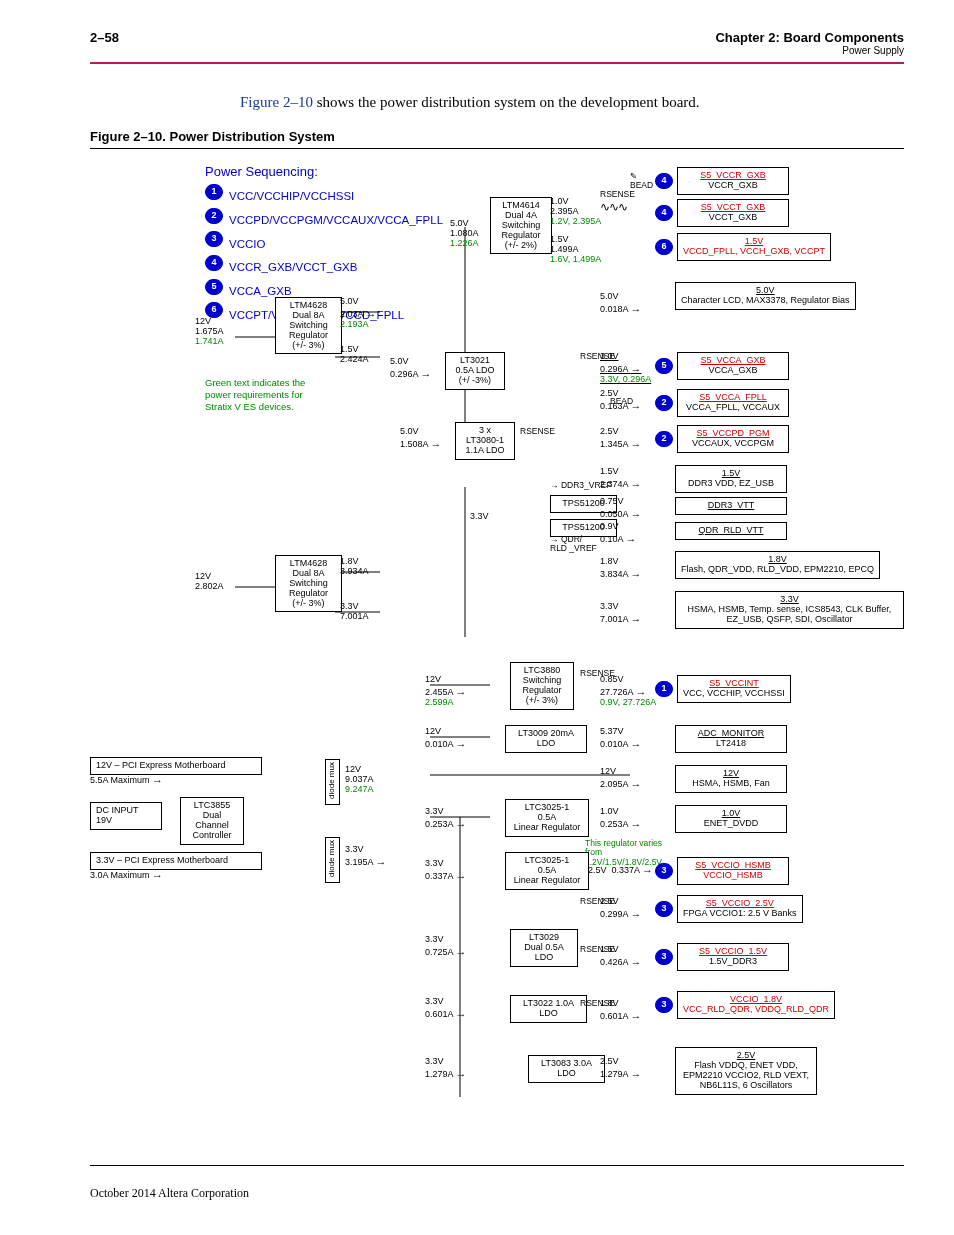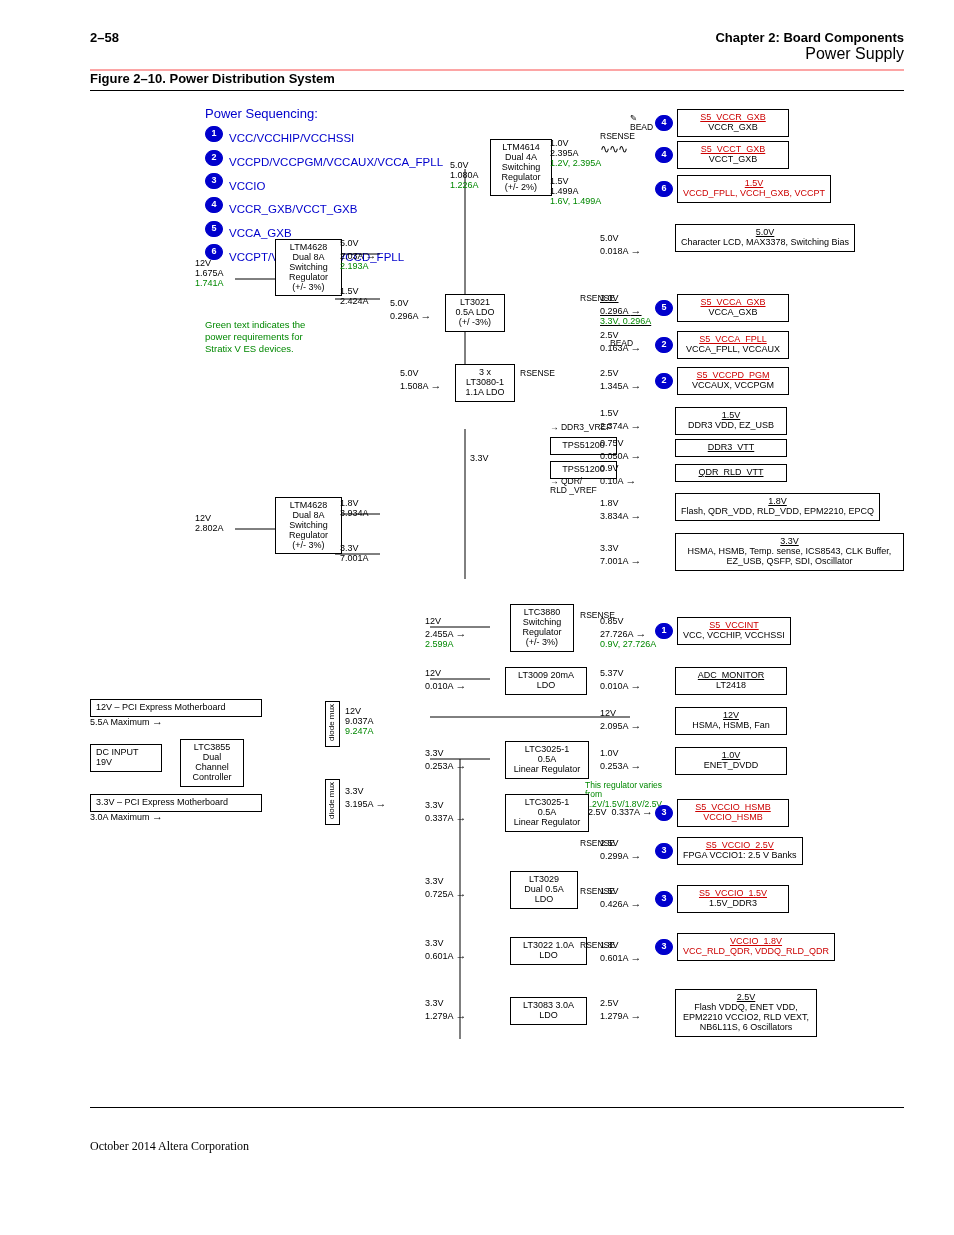--- a/index.html
+++ b/index.html
@@ -16,26 +16,26 @@
     width: 954px;
     position: relative;
   }
   .hdr {
     display: flex;
     justify-content: space-between;
     align-items: flex-start;
     font-family: Arial, Helvetica, sans-serif;
     font-size: 13px;
     padding-bottom: 6px;
-    border-bottom: 2px solid #fca5a5;
+    border-bottom: 2px solid #be185d;
   }
   .hdr-left { font-weight: bold; }
   .hdr-right { text-align: right; }
   .hdr-right .chap { font-weight: bold; text-align: right; }
-  .hdr-right .sub { font-weight: normal; font-size: 16px; }
+  .hdr-right .sub { font-weight: normal; font-size: 10px; }
   .intro {
     margin: 30px 0 18px 150px;
     font-size: 15px;
     font-family: Georgia, serif;
   }
   .intro .figref { color: #1a3a8a; }
   .figcap {
     font-family: Arial, Helvetica, sans-serif;
     font-weight: bold;
     font-size: 13px;
@@ -118,36 +118,39 @@
     font-size: 8px;
   }
   .small { font-size: 8.5px; }
   .ftr {
     margin-top: 20px;
     display: flex;
     justify-content: space-between;
     font-family: Georgia, serif;
     font-size: 12px;
   }
-  .ftr-right { text-align: right; margin-top: 11px; }
+  .ftr-right { text-align: right; }
   svg.wire { position: absolute; top: 0; left: 0; pointer-events: none; }
   line.w { stroke: #000; stroke-width: 1; }
 </style>
 </head>
 <body>
 
 <div class="page">
   <div class="hdr">
     <div class="hdr-left">2–58</div>
     <div class="hdr-right">
       <div class="chap">Chapter 2: Board Components</div>
       <div class="sub">Power Supply</div>
     </div>
   </div>
 
+  <p class="intro">
+    <span class="figref">Figure 2–10</span><span> shows the power distribution system on the development board.</span>
+  </p>
 
   <div class="figcap">Figure 2–10.  Power Distribution System</div>
 
   <div class="figbox">
     <div class="diag">
 
       <div class="abs" style="left:115px; top:8px;">
         <div class="seq-title">Power Sequencing:</div>
         <div class="seq-row">
             <span class="pill">1</span>
@@ -261,21 +264,21 @@
       </div>
       <div class="abs" style="left:565px; top:76px; display:flex; align-items:center; gap:4px;">
         <span class="pill">6</span>
         <div class="railbox"><span class="u red">1.5V</span><span class="red">VCCD_FPLL, VCCH_GXB, VCCPT</span></div>
       </div>
 
       <div class="abs" style="left:510px; top:135px;">
         <div>5.0V</div>
         <div><span>0.018A</span> <span class="arrow"></span></div>
       </div>
-      <div class="abs railbox" style="left:585px; top:125px;"><span class="u">5.0V</span><span>Character LCD, MAX3378, Switching Bias</span></div>
+      <div class="abs railbox" style="left:585px; top:125px;"><span class="u">5.0V</span><span>Character LCD, MAX3378, Regulator Bias</span></div>
 
       <div class="abs" style="left:300px; top:200px;">
         <div>5.0V</div>
         <div><span>0.296A</span> <span class="arrow"></span></div>
       </div>
       <div class="abs regbox" style="left:355px; top:195px; width:48px;">
         <div>LT3021</div>
         <div>0.5A LDO</div>
         <div>(+/ -3%)</div>
       </div>
@@ -539,21 +542,21 @@
       </div>
       <div class="abs" style="left:565px; top:834px; display:flex; align-items:center; gap:4px;">
         <span class="pill">3</span>
         <div class="railbox"><span class="u red">VCCIO_1.8V</span><span class="red">VCC_RLD_QDR, VDDQ_RLD_QDR</span></div>
       </div>
 
       <div class="abs" style="left:335px; top:900px;">
         <div>3.3V</div>
         <div><span>1.279A</span> <span class="arrow"></span></div>
       </div>
-      <div class="abs regbox" style="left:420px; top:898px; width:65px;">
+      <div class="abs regbox" style="left:438px; top:898px; width:65px;">
         <div>LT3083 3.0A</div>
         <div>LDO</div>
       </div>
       <div class="abs" style="left:510px; top:900px;">
         <div>2.5V</div>
         <div><span>1.279A</span> <span class="arrow"></span></div>
       </div>
       <div class="abs railbox" style="left:585px; top:890px; width:130px;"><span class="u">2.5V</span><span>Flash VDDQ, ENET VDD, EPM2210 VCCIO2, RLD VEXT, NB6L11S, 6 Oscillators</span></div>
 
     </div>

